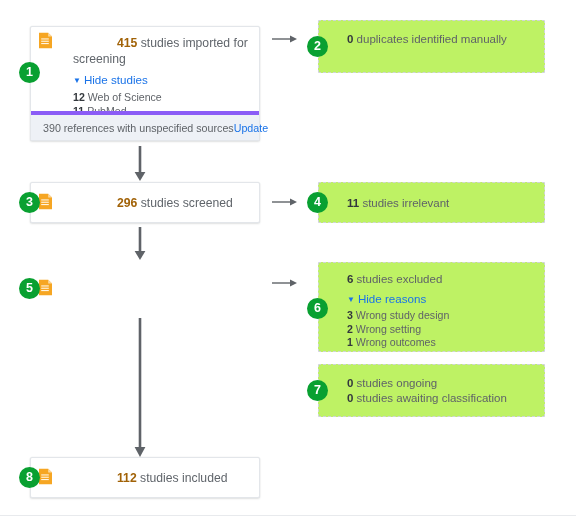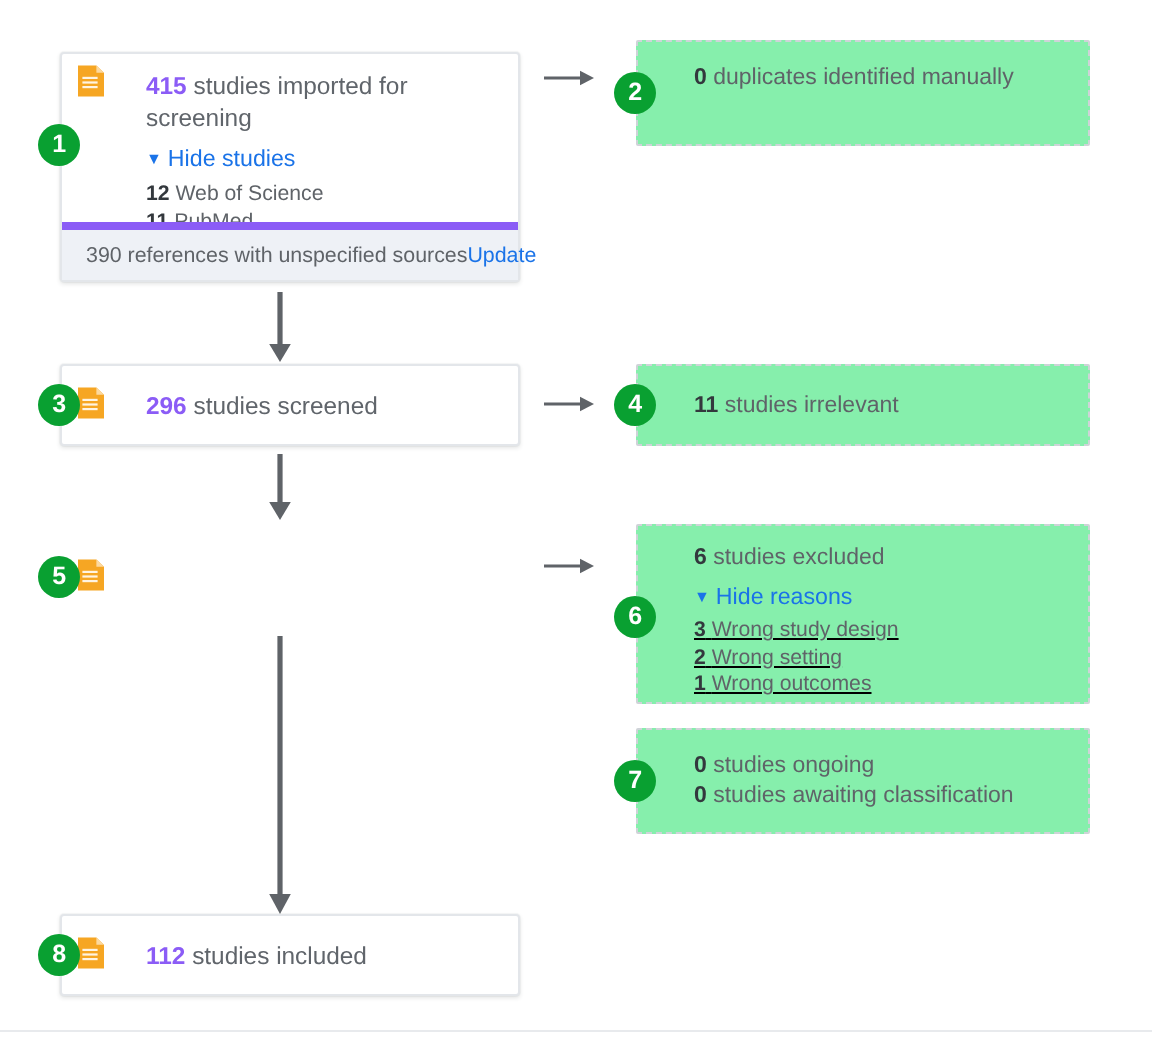--- a/index.html
+++ b/index.html
@@ -21,21 +21,21 @@
   
   .solid-box {
     position: absolute;
     background: #ffffff;
     border: 1px solid #e3e6ea;
     border-radius: 2px;
     box-shadow: 0 1px 2px rgba(60,64,67,0.14), 0 0 0 0.5px rgba(60,64,67,0.04);
   }
   .dashed-box {
     position: absolute;
-    background: #86efac;
+    background: #bef264;
     border: 1px dashed #cfd3d8;
     border-radius: 1px;
   }
 
   
   .badge {
     position: absolute;
     width: 21px; height: 21px;
     border-radius: 50%;
     background: #09a031;
@@ -66,21 +66,22 @@
     font-weight: bold;
     color: #33383d;
   }
   .big-row {
     font-size: 12.2px;
     color: #60656b;
     line-height: 16px;
   }
   .big-row .num {
     font-weight: bold;
-    color: #8b5cf6;
+    color: #a16207;
+    margin-left: 44px;
   }
   .sub-row {
     font-size: 10.6px;
     color: #5f6368;
     line-height: 13.6px;
     white-space: nowrap;
   }
   .sub-row .num {
     font-weight: bold;
     color: #33383d;
@@ -253,21 +254,21 @@
 
   <div class="dashed-box" style="left:318px; top:262px; width:227px; height:90px;">
     <div class="content-pad" style="left:28px; top:9px; right:6px;">
       <div class="body-row">
         <span class="num">6</span>
         <span>studies excluded</span>
       </div>
       <div style="margin-top:2px;">
         <span class="caret">▼</span><span class="link">Hide reasons</span>
       </div>
-      <div style="margin-top:2px;text-decoration:underline;">
+      <div style="margin-top:2px;">
         <div class="sub-row">
           <span class="num">3</span>
           <span>Wrong study design</span>
         </div>
         <div class="sub-row">
           <span class="num">2</span>
           <span>Wrong setting</span>
         </div>
         <div class="sub-row">
           <span class="num">1</span>

